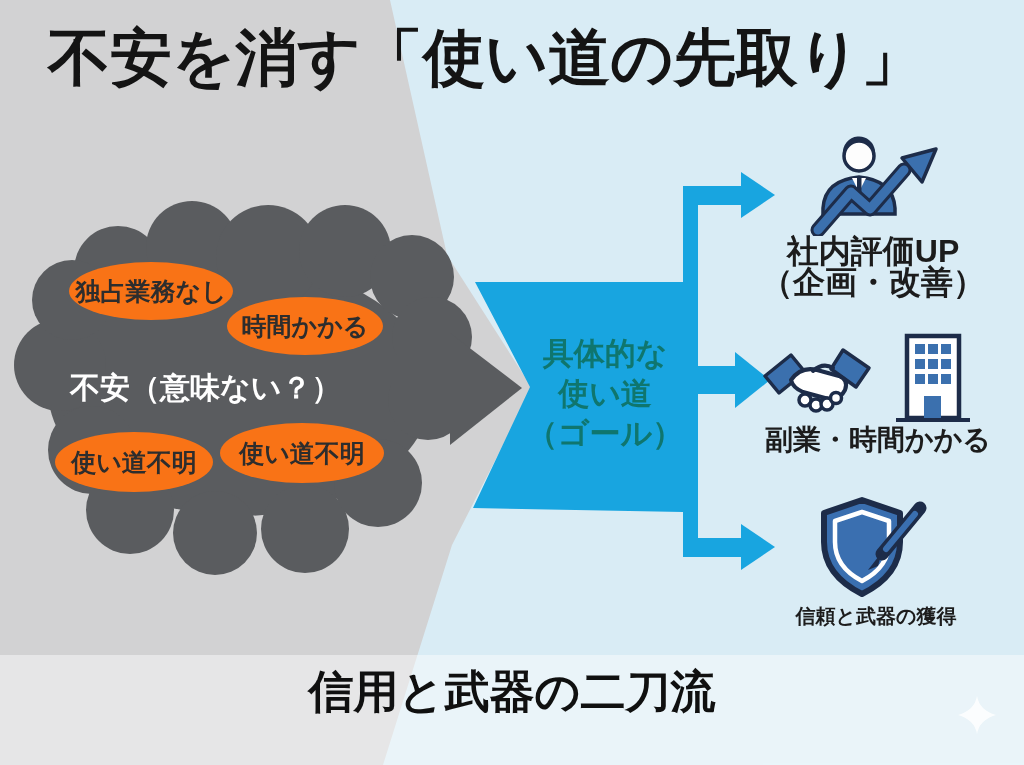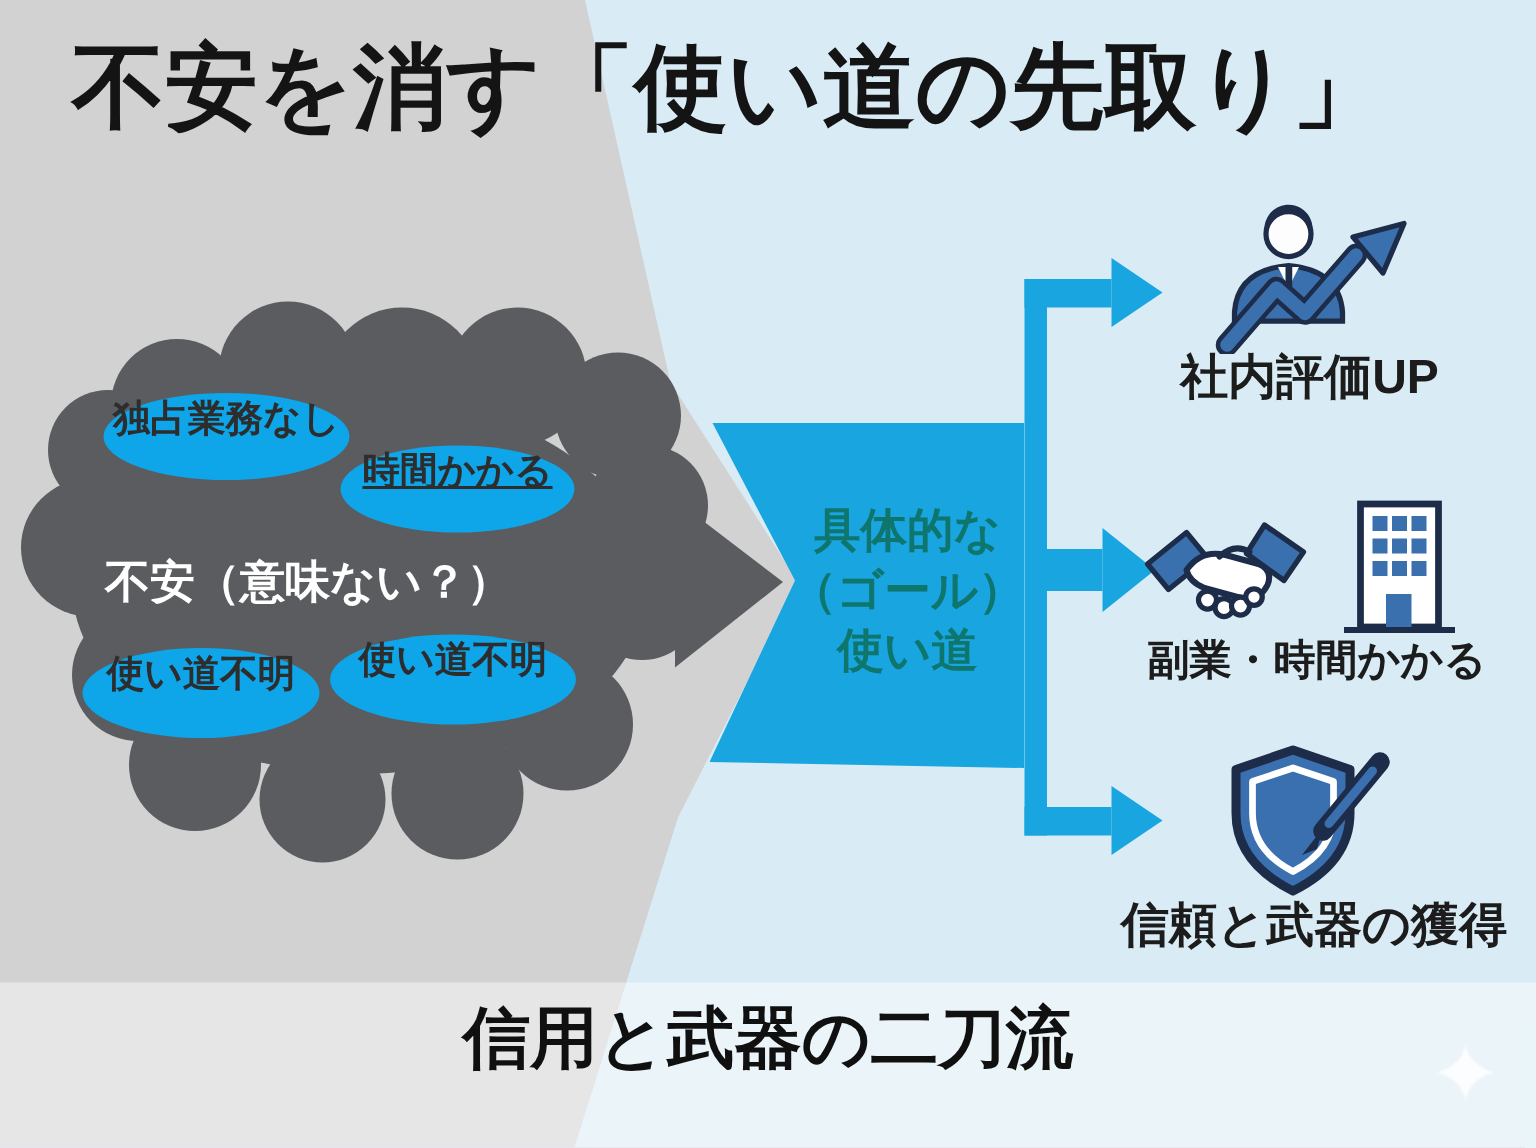--- a/index.html
+++ b/index.html
@@ -20,26 +20,26 @@
     position:absolute;left:0;top:655px;width:1024px;height:110px;
     background:rgba(255,255,255,0.45);
   }
   .title{
     position:absolute;left:48px;top:16px;width:960px;
     font-size:62px;font-weight:900;color:#141414;letter-spacing:0px;
     white-space:nowrap;
   }
   .cloud-svg{position:absolute;left:0;top:195px;}
   .bubble{
-    position:absolute;background:#0ea5e9;border-radius:50%;
-    display:flex;align-items:flex-start;justify-content:center;
+    position:absolute;background:#f97316;border-radius:50%;
+    display:flex;align-items:center;justify-content:center;
     color:#2d2d2d;font-weight:800;font-size:25px;white-space:nowrap;
   }
   .bubble-1{left:69px;top:262px;width:164px;height:58px;}
-  .bubble-2{left:227px;top:297px;width:156px;height:58px;text-decoration:underline;}
+  .bubble-2{left:227px;top:297px;width:156px;height:58px;}
   .bubble-3{left:55px;top:432px;width:158px;height:60px;}
   .bubble-4{left:220px;top:423px;width:164px;height:60px;}
   .cloud-label{
     position:absolute;left:70px;top:368px;width:320px;text-align:left;
     color:#ffffff;font-weight:800;font-size:30px;white-space:nowrap;
   }
   
   .goal-block{
     position:absolute;left:448px;top:282px;width:235px;height:230px;
     background:#18a5e0;
@@ -57,21 +57,21 @@
   .head{position:absolute;width:0;height:0;background:none;}
   .head-top{left:741px;top:172px;border-left:34px solid #18a5e0;border-top:23px solid transparent;border-bottom:23px solid transparent;}
   .head-mid{left:735px;top:352px;border-left:35px solid #18a5e0;border-top:28px solid transparent;border-bottom:28px solid transparent;}
   .head-bot{left:741px;top:524px;border-left:34px solid #18a5e0;border-top:23px solid transparent;border-bottom:23px solid transparent;}
   .outcome-label{
     position:absolute;text-align:center;color:#1c1c1c;font-weight:800;
     font-size:32px;line-height:31px;white-space:nowrap;
   }
   .label-1{left:741px;top:236px;width:264px;}
   .label-2{left:748px;top:424px;width:260px;font-size:28px;}
-  .label-3{left:746px;top:601px;width:260px;font-size:32px;}
+  .label-3{left:746px;top:601px;width:260px;font-size:20px;}
   .icon{position:absolute;}
   .footer-title{
     position:absolute;left:0;top:662px;width:1024px;text-align:center;
     font-size:45px;font-weight:900;color:#101010;white-space:nowrap;
   }
   .sparkle{position:absolute;left:958px;top:696px;opacity:0.85;filter:blur(0.6px);}
 </style>
 </head>
 <body>
 
@@ -123,36 +123,37 @@
   <div class="flow shaft-top"></div>
   <div class="head head-top"></div>
   <div class="flow shaft-mid"></div>
   <div class="head head-mid"></div>
   <div class="flow shaft-bot"></div>
   <div class="head head-bot"></div>
 
   <div class="goal-block"></div>
   <div class="goal-text">
     <div>具体的な</div>
+    <div>使い道</div>
     <div>（ゴール）</div>
-    <div>使い道</div>
   </div>
 
   <svg class="icon" style="left:806px;top:130px;" width="145" height="106" viewBox="0 0 145 106">
     <path d="M37,24 a16,16 0 0 1 32,-3 l-3,8 a13,13 0 0 0 -26,1 z" fill="#1d2c49"></path>
     <circle cx="53" cy="26" r="15" fill="#fdfdfd" stroke="#1d2c49" stroke-width="3.5"></circle>
     <path d="M17,78 Q19,50 53,47 Q87,50 89,78 L89,84 L17,84 Z" fill="#3b70ae" stroke="#1d2c49" stroke-width="3.5"></path>
     <polygon points="46,48 60,48 53,62" fill="#ffffff"></polygon>
     <rect x="51" y="48" width="4.5" height="18" fill="#1d2c49"></rect>
     <path d="M12,100 L45,62 L64,79 L98,40" fill="none" stroke="#1d2c49" stroke-width="15" stroke-linejoin="round" stroke-linecap="round"></path>
     <path d="M12,100 L45,62 L64,79 L98,40" fill="none" stroke="#3b70ae" stroke-width="9" stroke-linejoin="round" stroke-linecap="round"></path>
     <polygon points="96,28 130,19 116,52" fill="#3b70ae" stroke="#1d2c49" stroke-width="3.5" stroke-linejoin="round"></polygon>
   </svg>
   <div class="outcome-label label-1">
     <div>社内評価UP</div>
+    <div>（企画・改善）</div>
   </div>
 
   <svg class="icon" style="left:763px;top:338px;" width="118" height="86" viewBox="0 0 118 86">
     <polygon points="2,38 28,17 42,34 16,55" fill="#3b70ae" stroke="#1d2c49" stroke-width="3.5" stroke-linejoin="round"></polygon>
     <polygon points="80,12 106,30 93,49 68,31" fill="#3b70ae" stroke="#1d2c49" stroke-width="3.5" stroke-linejoin="round"></polygon>
     <path d="M28,42 Q38,28 54,32 L76,38 Q86,42 82,52 Q76,64 62,60 L40,54 Q30,50 28,42 Z" fill="#ffffff" stroke="#1d2c49" stroke-width="4" stroke-linejoin="round"></path>
     <path d="M50,33 Q60,24 70,30" fill="none" stroke="#1d2c49" stroke-width="4" stroke-linecap="round"></path>
     <circle cx="42" cy="62" r="6" fill="#ffffff" stroke="#1d2c49" stroke-width="3.5"></circle>
     <circle cx="53" cy="67" r="6" fill="#ffffff" stroke="#1d2c49" stroke-width="3.5"></circle>
     <circle cx="64" cy="66" r="6" fill="#ffffff" stroke="#1d2c49" stroke-width="3.5"></circle>

